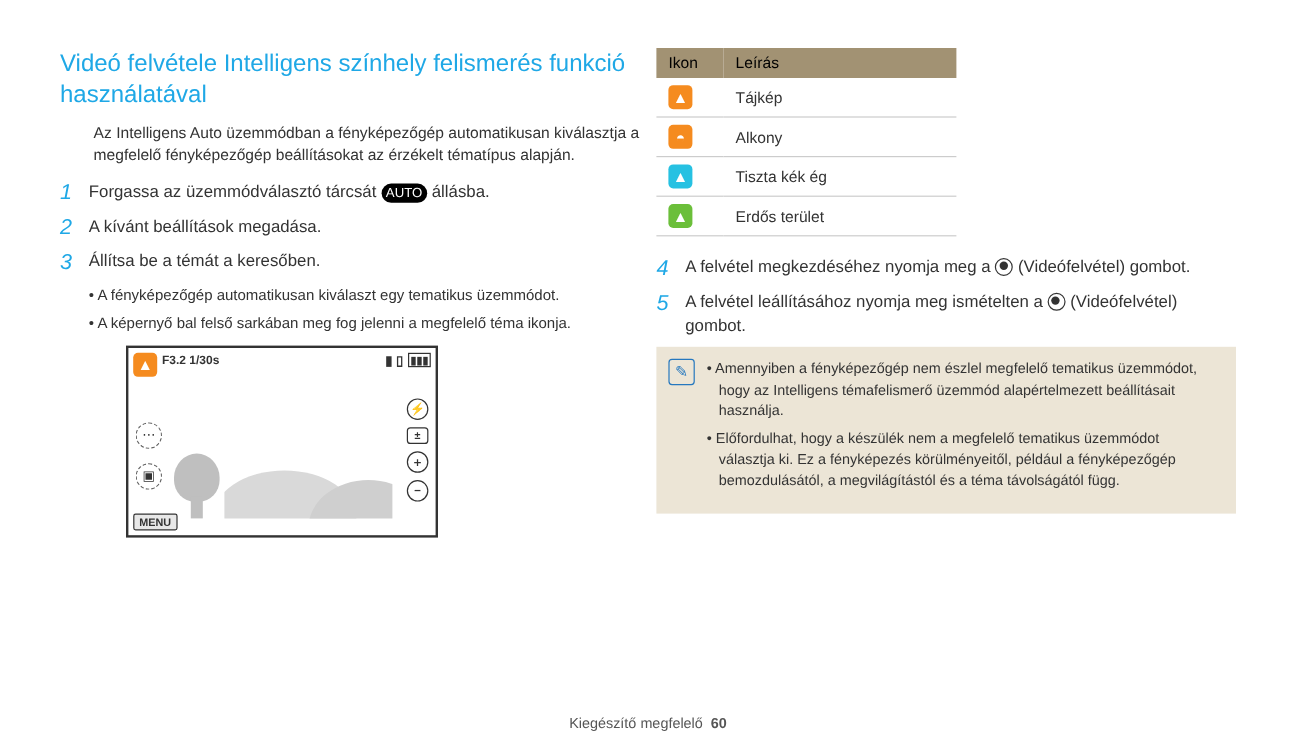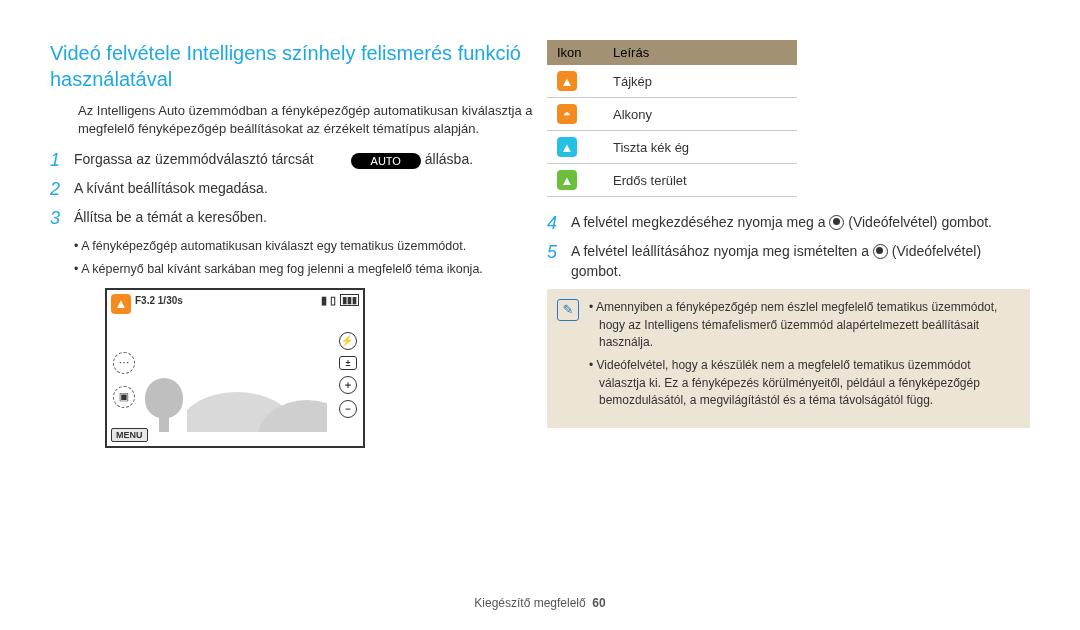--- a/index.html
+++ b/index.html
@@ -8,21 +8,21 @@
   .header { color: #7a919f; font-size: 15px; padding-bottom: 6px; border-bottom: 1px solid #ccc; margin-bottom: 18px; }
   .columns { display: flex; gap: 14px; flex: 1; justify-content: space-between; }
   .col { flex: 1; }
   h1.title { color: #1fa8e6; font-weight: 400; font-size: 20px; line-height: 1.3; margin-bottom: 10px; }
   p.intro { margin: 0 0 12px 28px; font-size: 13px; line-height: 1.4; }
   .step { display: flex; margin-bottom: 8px; }
   .step-num { color: #1fa8e6; font-size: 18px; font-style: italic; font-weight: 300; width: 24px; flex-shrink: 0; }
   .step-body { flex: 1; font-size: 14px; line-height: 1.4; }
   .sub-bullet { margin: 4px 0 10px 24px; font-size: 12.5px; line-height: 1.45; }
   .sub-bullet::before { content: "• "; }
-  .auto-pill { display: inline-block; background: #000; color: #fff; border-radius: 10px; padding: 0 20px; font-size: 11px; vertical-align: middle; line-height: 16px; margin-left: 33px; }
+  .auto-pill { display: inline-block; background: #000; color: #fff; border-radius: 10px; padding: 0 4px; font-size: 11px; vertical-align: middle; line-height: 16px; }
   .record-icon { display: inline-block; width: 15px; height: 15px; border: 1.5px solid #333; border-radius: 50%; vertical-align: middle; position: relative; top: -1px; }
   .record-icon::after { content: ""; position: absolute; width: 7px; height: 7px; background: #333; border-radius: 50%; top: 2.5px; left: 2.5px; }
 
   
   .preview { width: 260px; height: 160px; border: 2px solid #333; margin: 10px 0 0 55px; position: relative; background: #fff; }
   .preview .topbar { position: absolute; top: 4px; left: 4px; right: 4px; display: flex; justify-content: space-between; font-size: 10px; font-weight: bold; }
   .preview .scene-icon-tl { position: absolute; top: 4px; left: 4px; }
   .preview .right-icons { position: absolute; right: 6px; top: 42px; display: flex; flex-direction: column; gap: 6px; align-items: center; }
   .ring { width: 18px; height: 18px; border: 1.5px solid #333; border-radius: 50%; display: flex; align-items: center; justify-content: center; font-size: 10px; font-weight: bold; }
   .sq { width: 18px; height: 14px; border: 1.5px solid #333; border-radius: 3px; display: flex; align-items: center; justify-content: center; font-size: 9px; font-weight: bold; }
@@ -79,21 +79,21 @@
       <div class="step">
         <div class="step-num">2</div>
         <div class="step-body">A kívánt beállítások megadása.</div>
       </div>
 
       <div class="step">
         <div class="step-num">3</div>
         <div class="step-body">Állítsa be a témát a keresőben.</div>
       </div>
       <div class="sub-bullet">A fényképezőgép automatikusan kiválaszt egy tematikus üzemmódot.</div>
-      <div class="sub-bullet" style="margin-top:-6px;">A képernyő bal kívánt sarkában meg fog jelenni a megfelelő téma ikonja.</div>
+      <div class="sub-bullet" style="margin-top:-6px;">A képernyő bal felső sarkában meg fog jelenni a megfelelő téma ikonja.</div>
 
       <div class="preview">
         <div class="scene-icon-tl"><span class="ic ic-orange">▲</span></div>
         <div class="exposure">F3.2 1/30s</div>
         <div class="topbar" style="justify-content:flex-end;">
           <span class="battery-icons">▮ ▯ <span style="border:1px solid #333;padding:0 1px;font-size:9px;">▮▮▮</span></span>
         </div>
         <div class="right-icons">
           <span class="ring">⚡</span>
           <span class="sq">±</span>
@@ -159,21 +159,21 @@
           <span>A felvétel leállításához nyomja meg ismételten a </span>
           <span class="record-icon"></span>
           <span> (Videófelvétel) gombot.</span>
         </div>
       </div>
 
       <div class="note-box">
         <div class="note-ic">✎</div>
         <ul>
           <li>Amennyiben a fényképezőgép nem észlel megfelelő tematikus üzemmódot, hogy az Intelligens témafelismerő üzemmód alapértelmezett beállításait használja.</li>
-          <li>Videófelvétel, hogy a készülék nem a megfelelő tematikus üzemmódot választja ki. Ez a fényképezés körülményeitől, például a fényképezőgép bemozdulásától, a megvilágítástól és a téma távolságától függ.</li>
+          <li>Előfordulhat, hogy a készülék nem a megfelelő tematikus üzemmódot választja ki. Ez a fényképezés körülményeitől, például a fényképezőgép bemozdulásától, a megvilágítástól és a téma távolságától függ.</li>
         </ul>
       </div>
     </div>
   </div>
   <div class="footer">
     <span>Kiegészítő megfelelő</span>&nbsp;
     <span class="pg">60</span>
   </div>
 </div>
 

